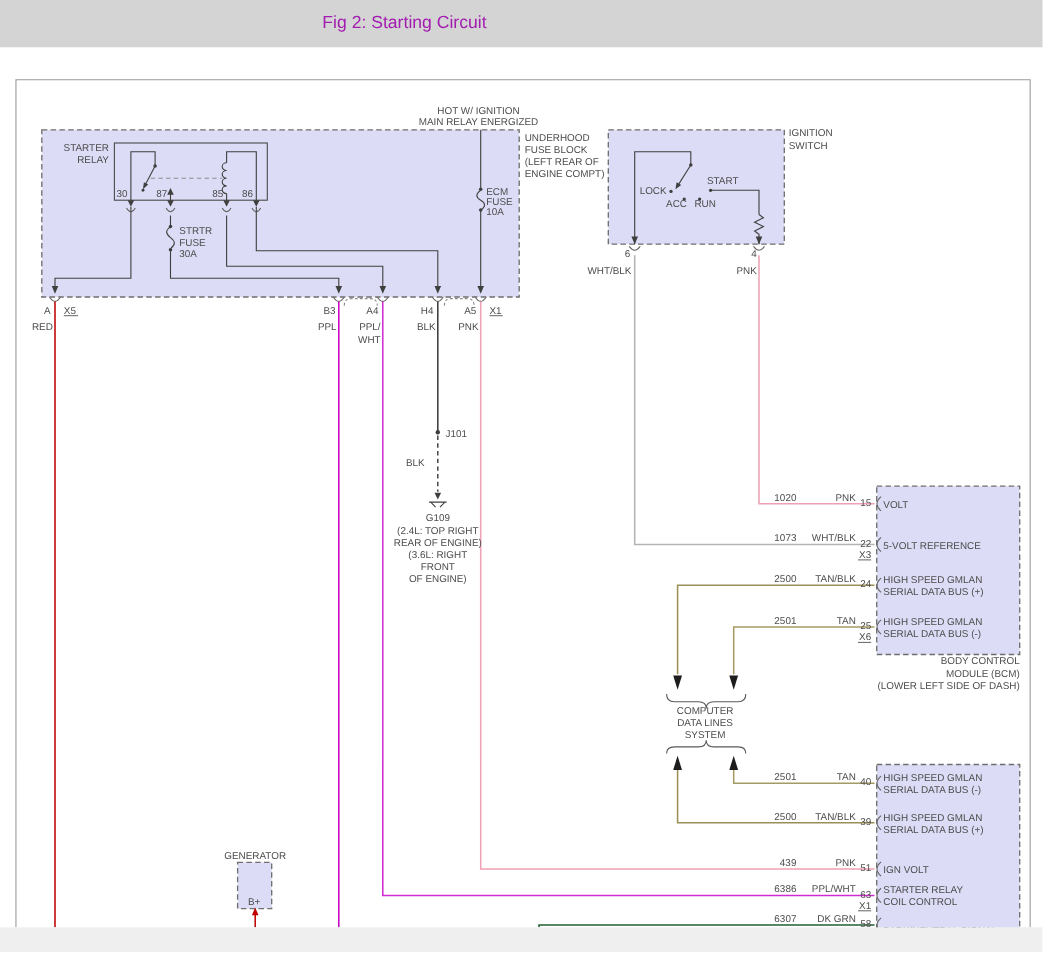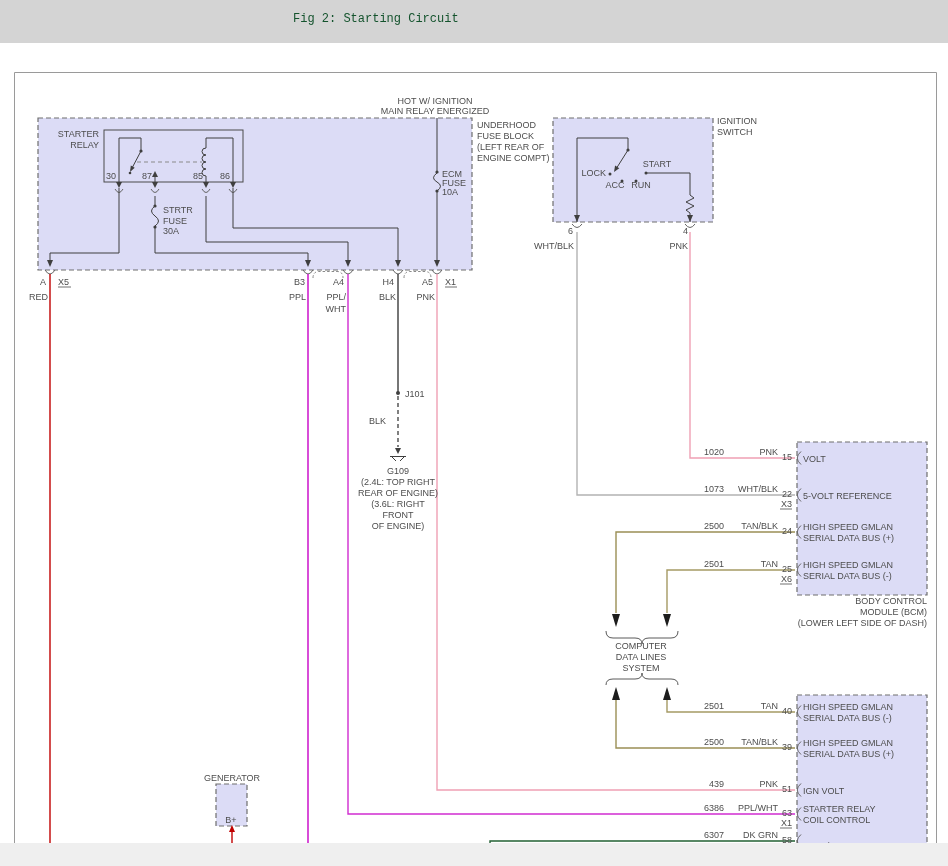--- a/index.html
+++ b/index.html
@@ -1,19 +1,19 @@
 <!DOCTYPE html>
 <html><head>
 <meta charset="utf-8">
 <style>
   html,body{margin:0;padding:0;background:#ffffff;}
   #stage{position:relative;width:948px;height:866px;overflow:hidden;background:#ffffff;
          font-family:"Liberation Sans","DejaVu Sans",sans-serif;}
   #hdr{position:absolute;left:0;top:0;width:948px;height:43px;background:#d4d4d4;}
-  #hdr .t{position:absolute;left:293px;top:12px;font-size:12px;color:#14532d;font-family:Liberation Mono, monospace;}
+  #hdr .t{position:absolute;left:293px;top:12px;font-size:16px;color:#a21caf;}
   svg{position:absolute;left:0;top:0;}
   svg text{font-family:"Liberation Sans","DejaVu Sans",sans-serif;font-size:9px;fill:#4d4d4d;}
   .te{text-anchor:end}.tm{text-anchor:middle}
   .ln{fill:none;stroke:#3f3f3f;stroke-width:1;}
   .lt{fill:none;stroke:#5a5a5a;stroke-width:1;}
   .wire{fill:none;stroke-width:1.4;}
   .cup{fill:none;stroke:#666666;stroke-width:1;}
   .dash{stroke-dasharray:5,3;}
   .und{stroke:#4d4d4d;stroke-width:0.8;}
   .dot{fill:#3f3f3f;}

